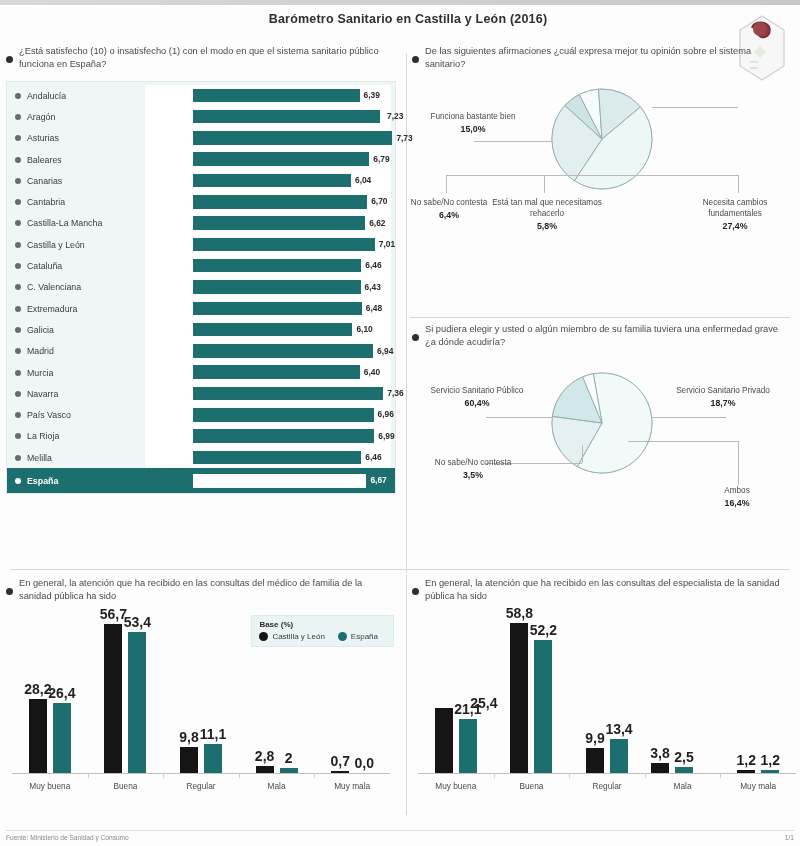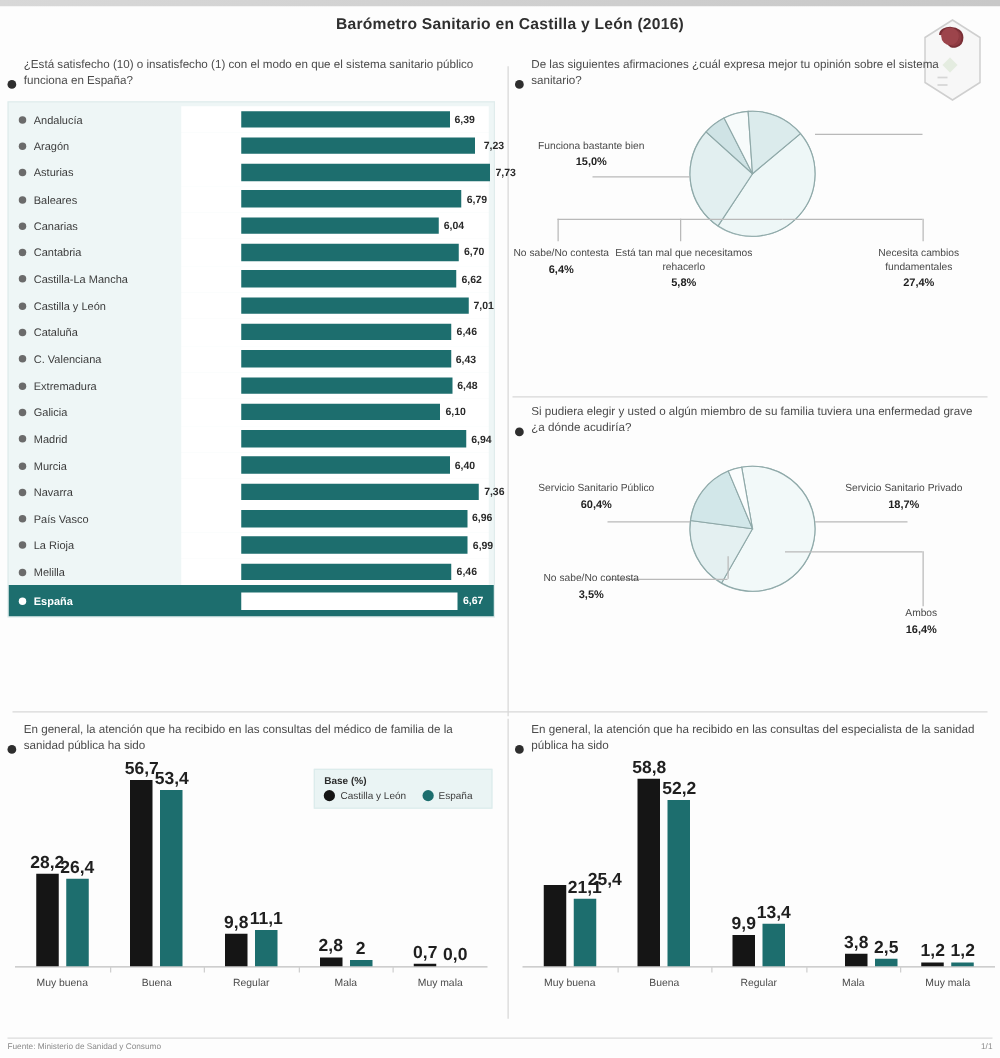--- a/index.html
+++ b/index.html
@@ -91,21 +91,21 @@
   .panel { position: absolute; }
   .p-tl { left: 0px;   top: 0px;   width: 392px; height: 520px; }
   .p-tr { left: 406px; top: 0px;   width: 380px; height: 268px; }
   .p-mr { left: 406px; top: 278px; width: 380px; height: 244px; }
   .p-bl { left: 0px;   top: 532px; width: 392px; height: 240px; }
   .p-br { left: 406px; top: 532px; width: 380px; height: 240px; }
 
   
   .q {
     display: flex;
-    align-items: flex-end;
+    align-items: center;
     gap: 6px;
     font-size: 9.3px;
     line-height: 13px;
     color: #4a4a4a;
     padding-right: 6px;
   }
   .q .bullet {
     width: 7px; height: 7px; border-radius: 50%;
     background: #2e2e2e; flex: 0 0 7px; margin-top: 3px;
   }
@@ -656,21 +656,21 @@
                 <span class="collab" style="bottom: 27.229px;">9,9</span>
                 <div class="col cyl" style="height: 25.229px;"></div>
               </div>
               <div class="colwrap">
                 <span class="collab" style="bottom: 36.1484px;">13,4</span>
                 <div class="col esp" style="height: 34.1484px;"></div>
               </div>
             </div>
             <div class="xlab" style="left: 156px;">Regular</div>
             <div class="tick" style="left: 151.2px;"></div>
-            <div class="grp" style="left: 246px;">
+            <div class="grp" style="left: 221px;">
               <div class="colwrap">
                 <span class="collab" style="bottom: 11.6839px;">3,8</span>
                 <div class="col cyl" style="height: 9.68387px;"></div>
               </div>
               <div class="colwrap">
                 <span class="collab" style="bottom: 8.37097px;">2,5</span>
                 <div class="col esp" style="height: 6.37097px;"></div>
               </div>
             </div>
             <div class="xlab" style="left: 231.6px;">Mala</div>

